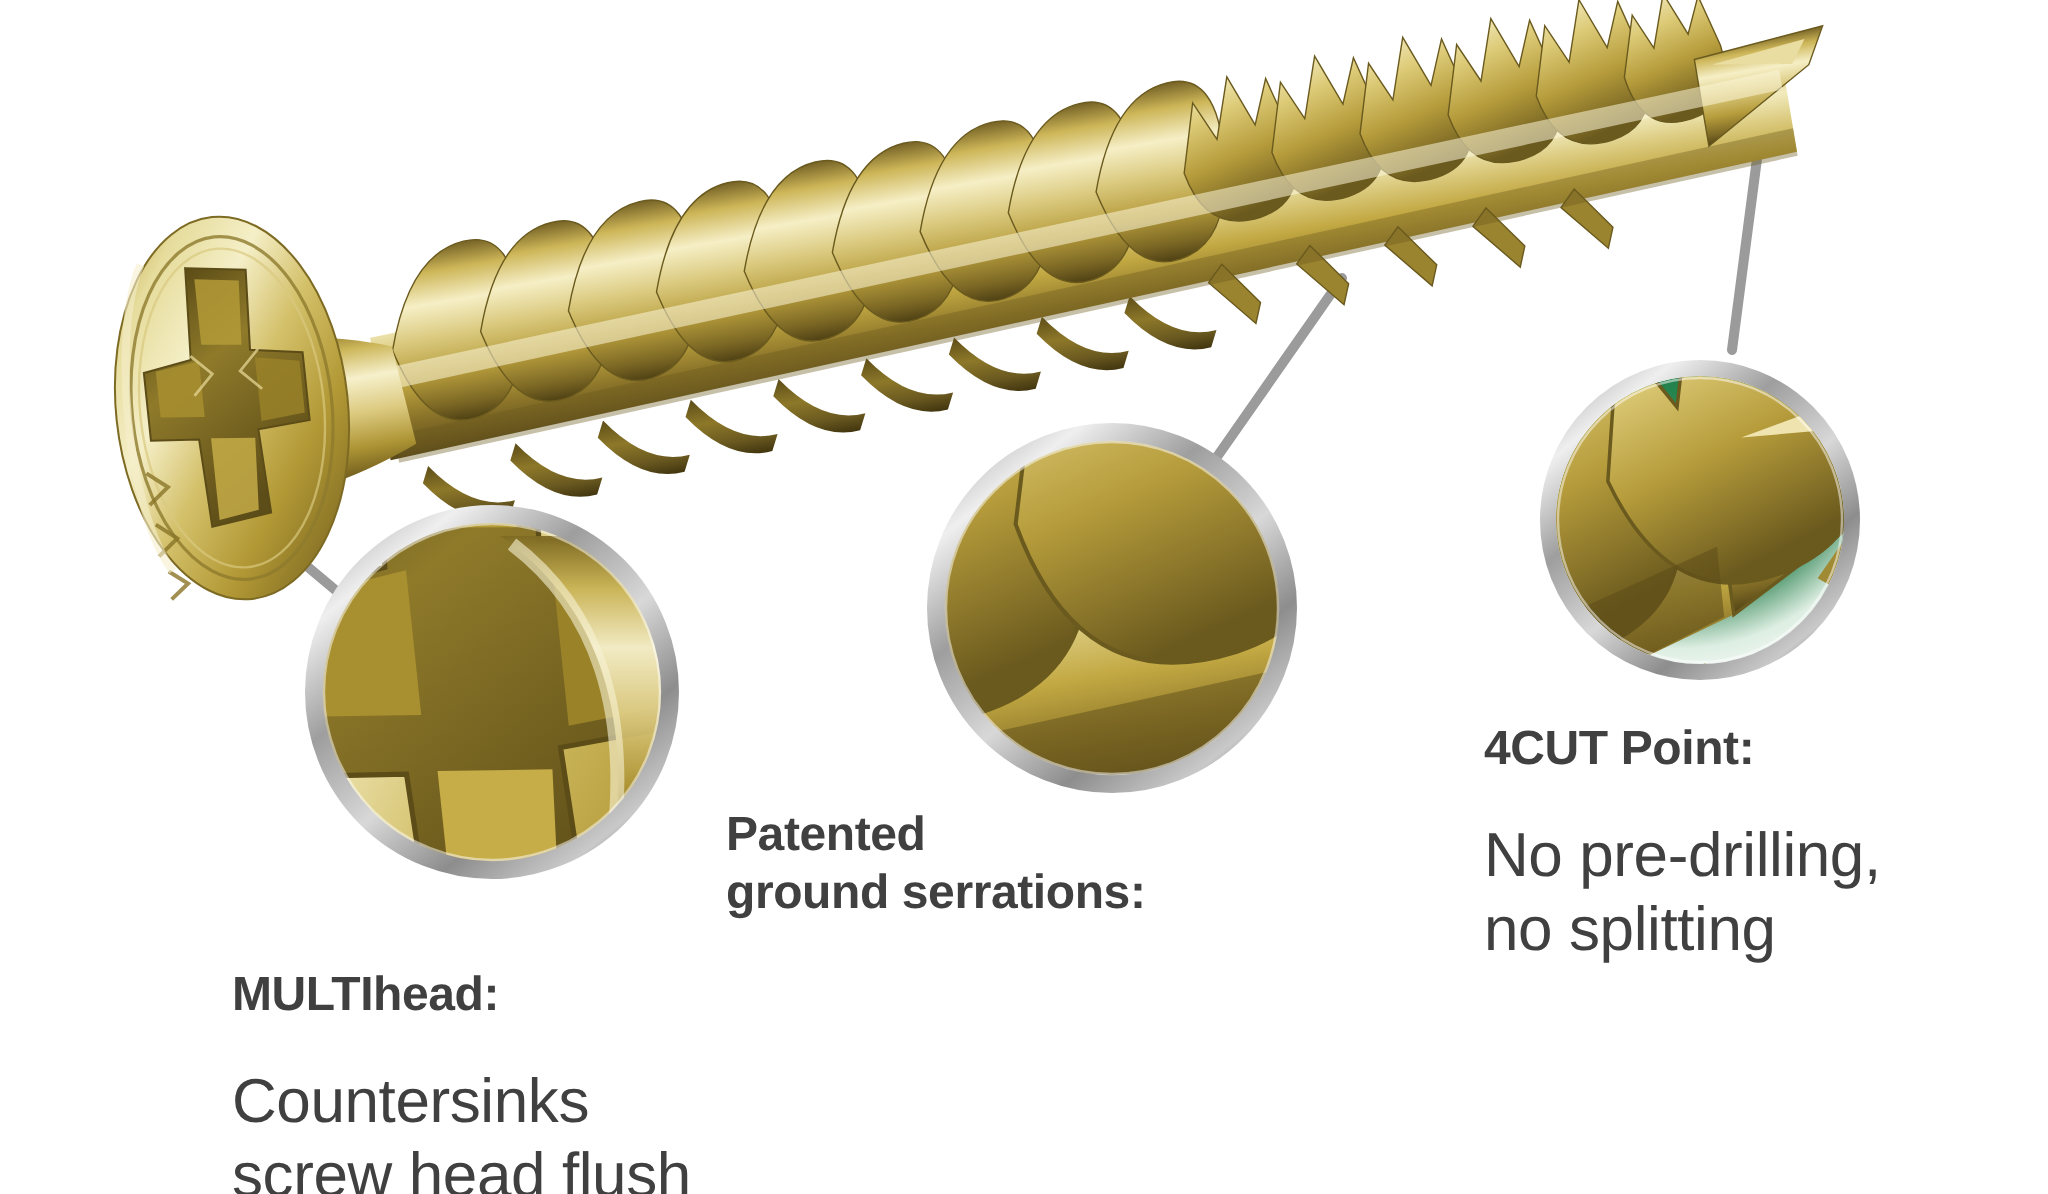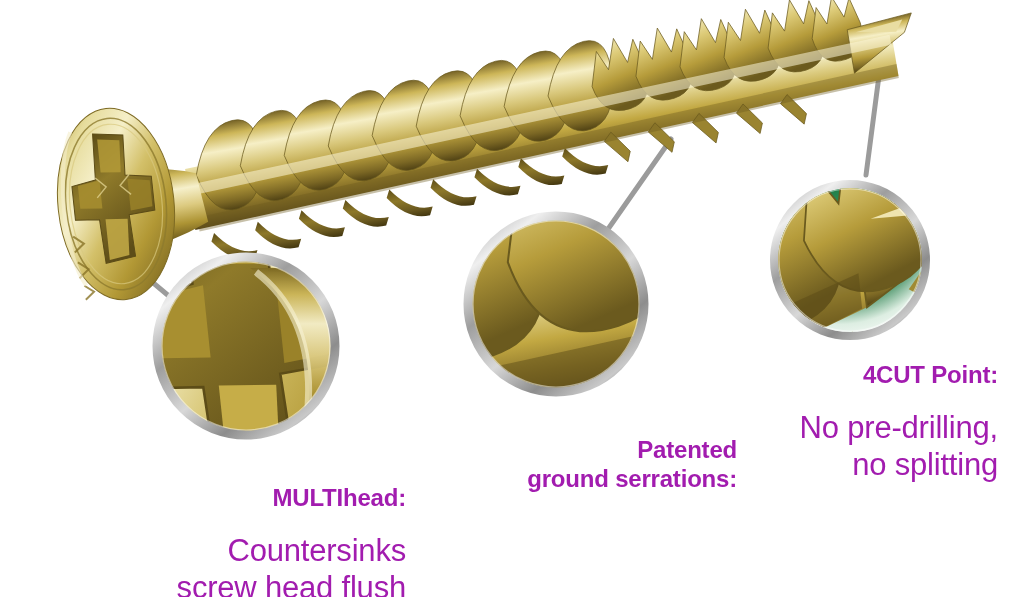--- a/index.html
+++ b/index.html
@@ -17,39 +17,39 @@
     font-family: "Liberation Sans", sans-serif;
   }
   #artwork {
     position: absolute;
     inset: 0;
     width: 1024px;
     height: 597px;
   }
   .callout {
     position: absolute;
-    text-align: right;
-    color: #a21caf;
+    text-align: left;
+    color: #404040;
     line-height: 1.21;
     white-space: pre-line;
   }
   .callout .title {
     display: block;
     font-weight: bold;
     font-size: 24px;
     letter-spacing: -0.2px;
   }
   .callout .body {
     display: block;
     font-weight: normal;
     font-size: 31px;
     letter-spacing: -0.2px;
   }
   #callout-multihead { left: 116px; top: 464px; width: 290px; }
-  #callout-serrations { left: 363px; top: 416px; width: 374px; }
+  #callout-serrations { left: 363px; top: 384px; width: 374px; }
   #callout-point     { left: 742px; top: 341px; width: 256px; }
 </style>
 </head>
 <body>
 
 <div id="stage">
 
   <svg id="artwork" viewBox="0 0 1024 597">
     <defs>
 

